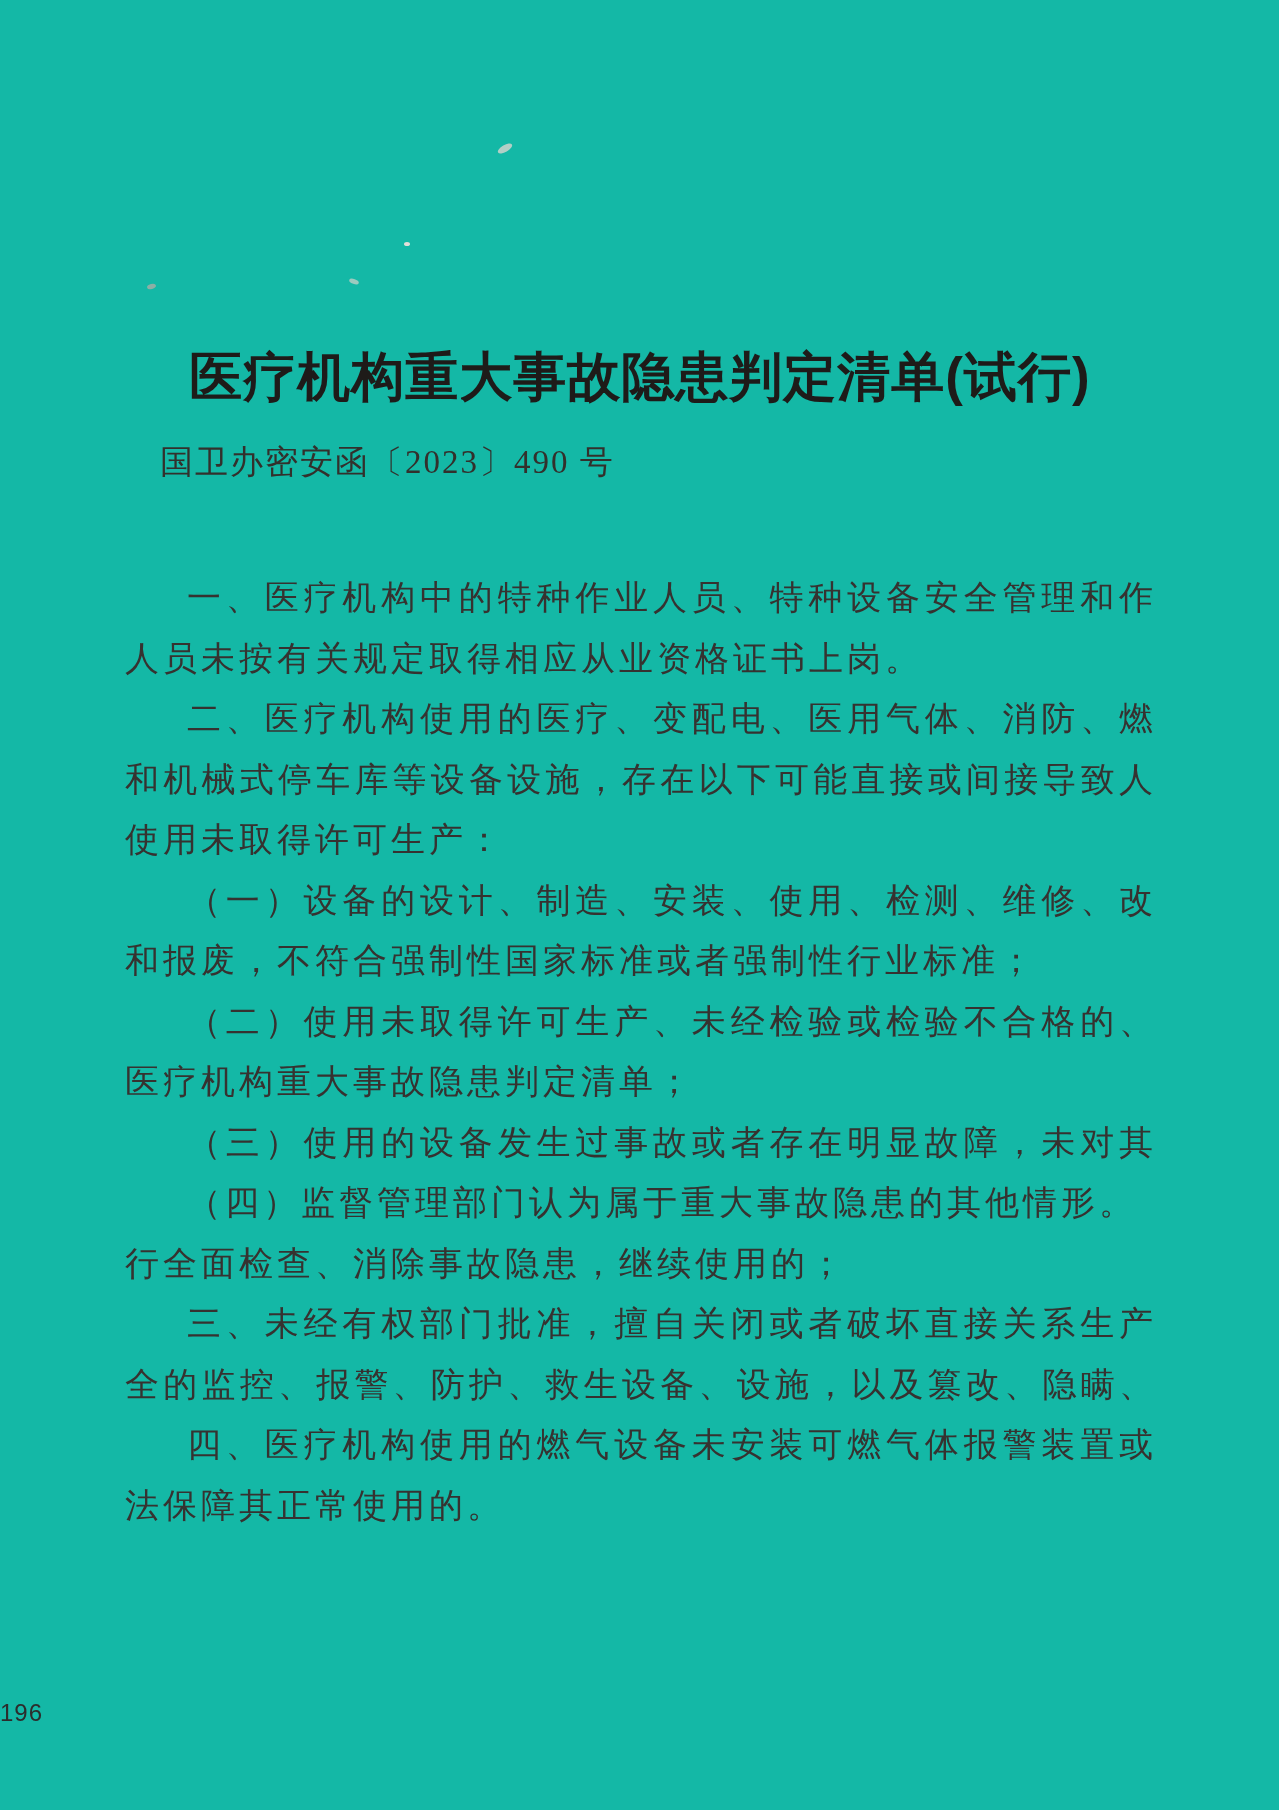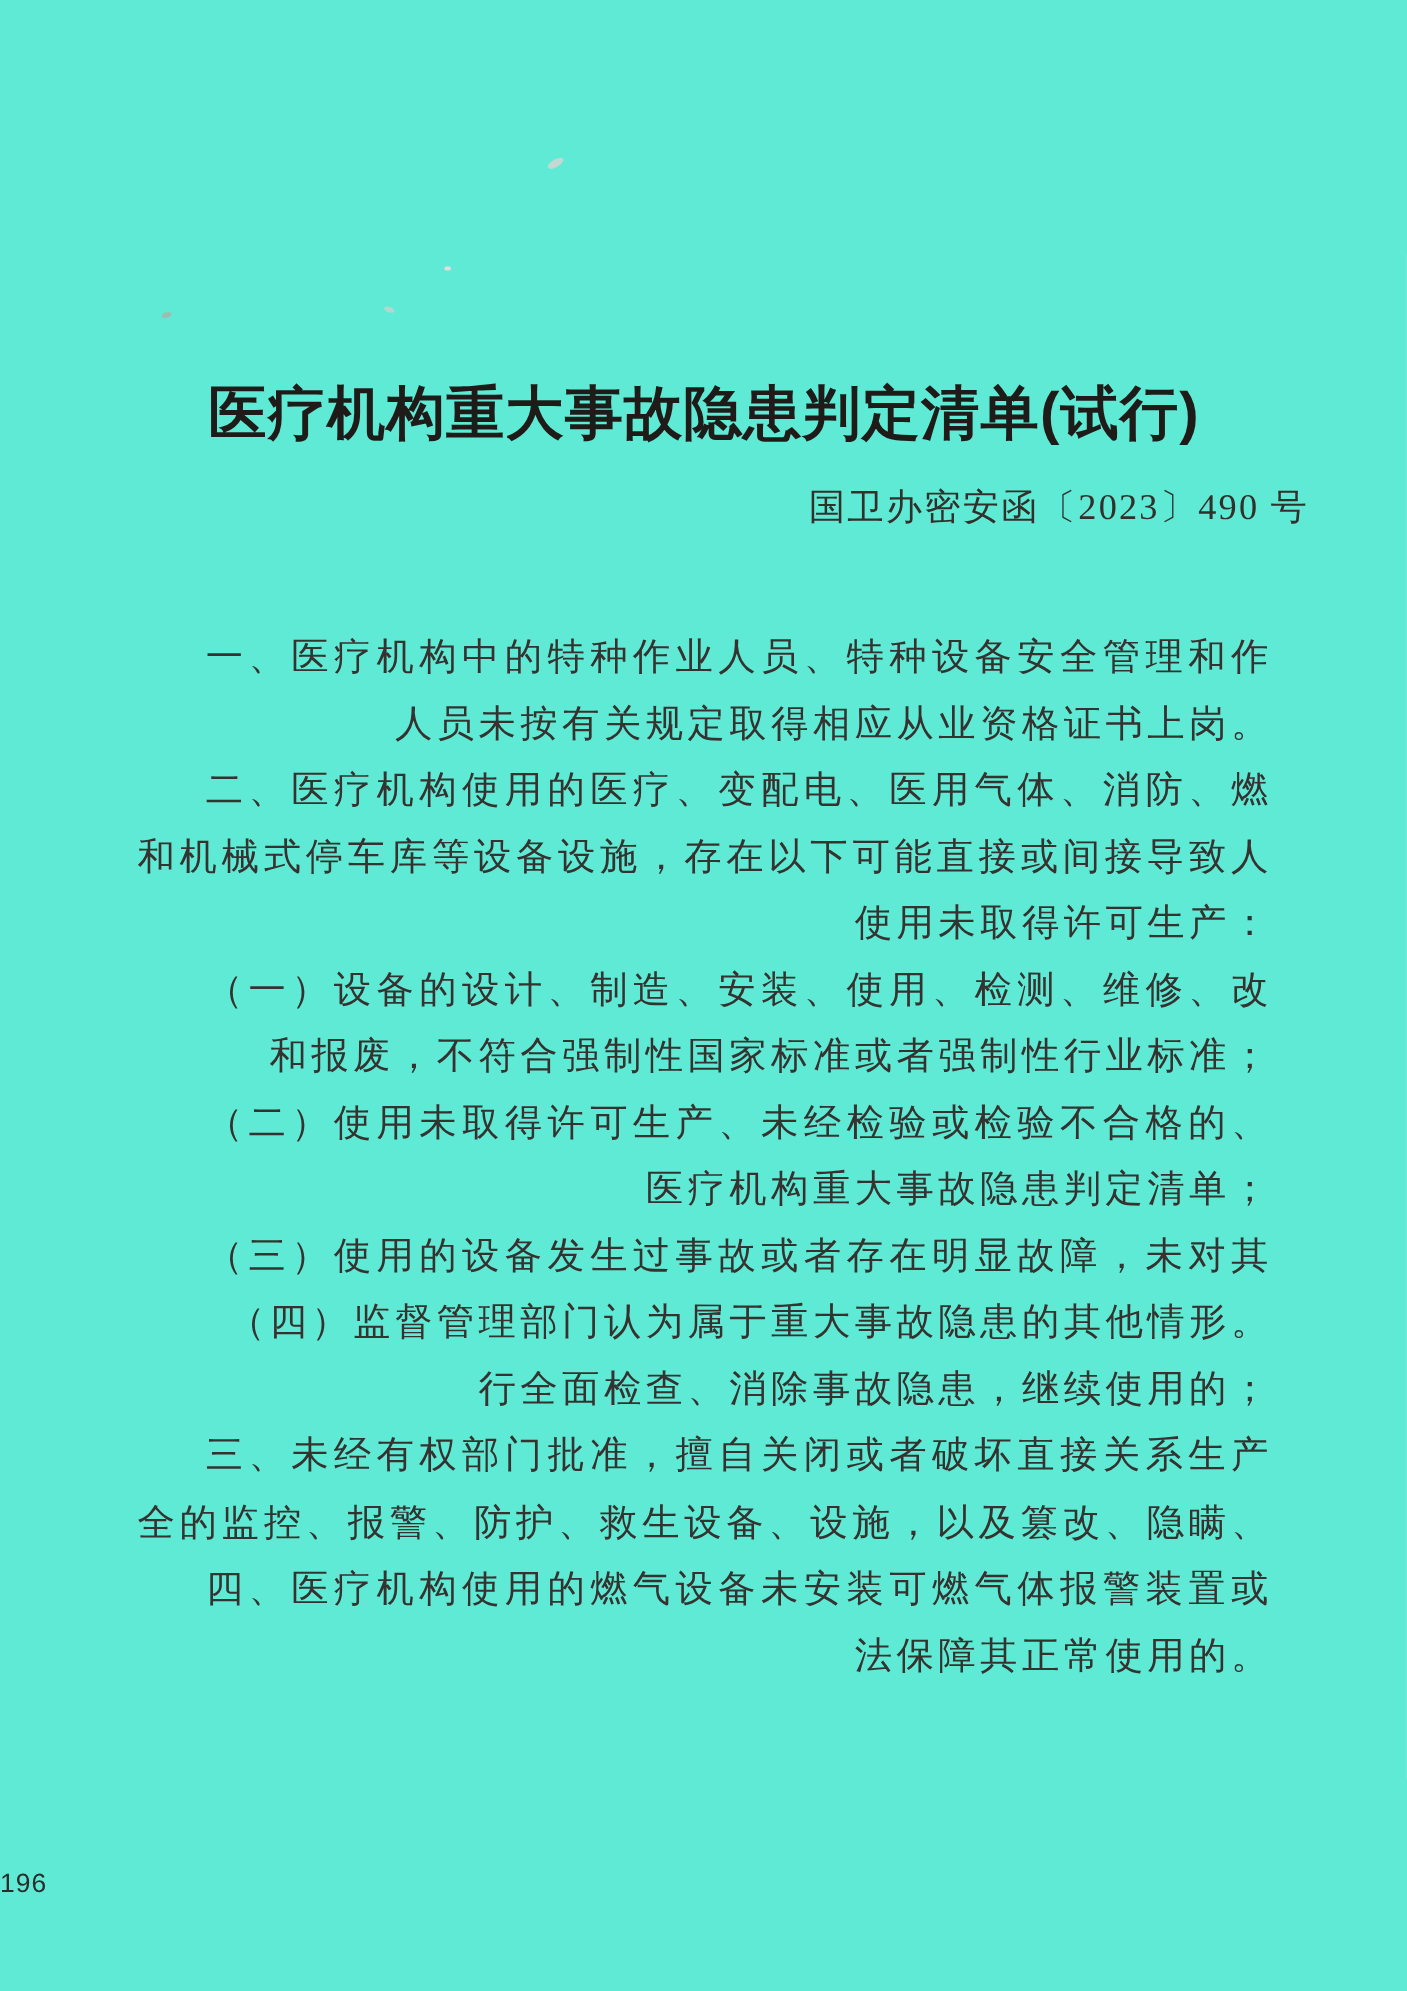--- a/index.html
+++ b/index.html
@@ -4,21 +4,21 @@
 <style>
   html, body {
     margin: 0;
     padding: 0;
     background: #ffffff;
   }
   .page {
     position: relative;
     width: 1279px;
     height: 1810px;
-    background: #5eead4;
+    background: #14b8a6;
     overflow: hidden;
     font-family: "Liberation Serif", "DejaVu Serif", serif;
   }
   .speck {
     position: absolute;
     border-radius: 50%;
   }
   .speck1 { left: 147px; top: 284px; width: 9px; height: 5px; background: #b4aca4; opacity: .75; transform: rotate(-15deg); }
   .speck2 { left: 497px; top: 145px; width: 16px; height: 7px; background: #d9d4ce; opacity: .8; transform: rotate(-30deg); }
   .speck3 { left: 349px; top: 279px; width: 10px; height: 5px; background: #d6d1cb; opacity: .7; transform: rotate(20deg); }
@@ -36,42 +36,42 @@
     line-height: 82px;
     letter-spacing: 1px;
     color: #1e1b19;
     white-space: nowrap;
   }
   .doc-number {
     position: absolute;
     left: 160px;
     top: 438px;
     width: 1030px;
-    text-align: right;
+    text-align: left;
     font-size: 33px;
     line-height: 48px;
     letter-spacing: 2px;
     color: #33302c;
     white-space: nowrap;
   }
   .body-text {
     position: absolute;
     left: 125px;
     top: 568px;
     width: 1032px;
     font-size: 34px;
     color: #363230;
   }
   .line {
     width: 1032px;
     height: 60.5px;
     line-height: 60.5px;
     letter-spacing: 4px;
     white-space: nowrap;
-    text-align: right;
+    text-align: left;
   }
   .line.full {
     white-space: normal;
     text-align: justify;
     text-align-last: justify;
     overflow: hidden;
   }
   .line.indent {
     text-indent: 62px;
   }

